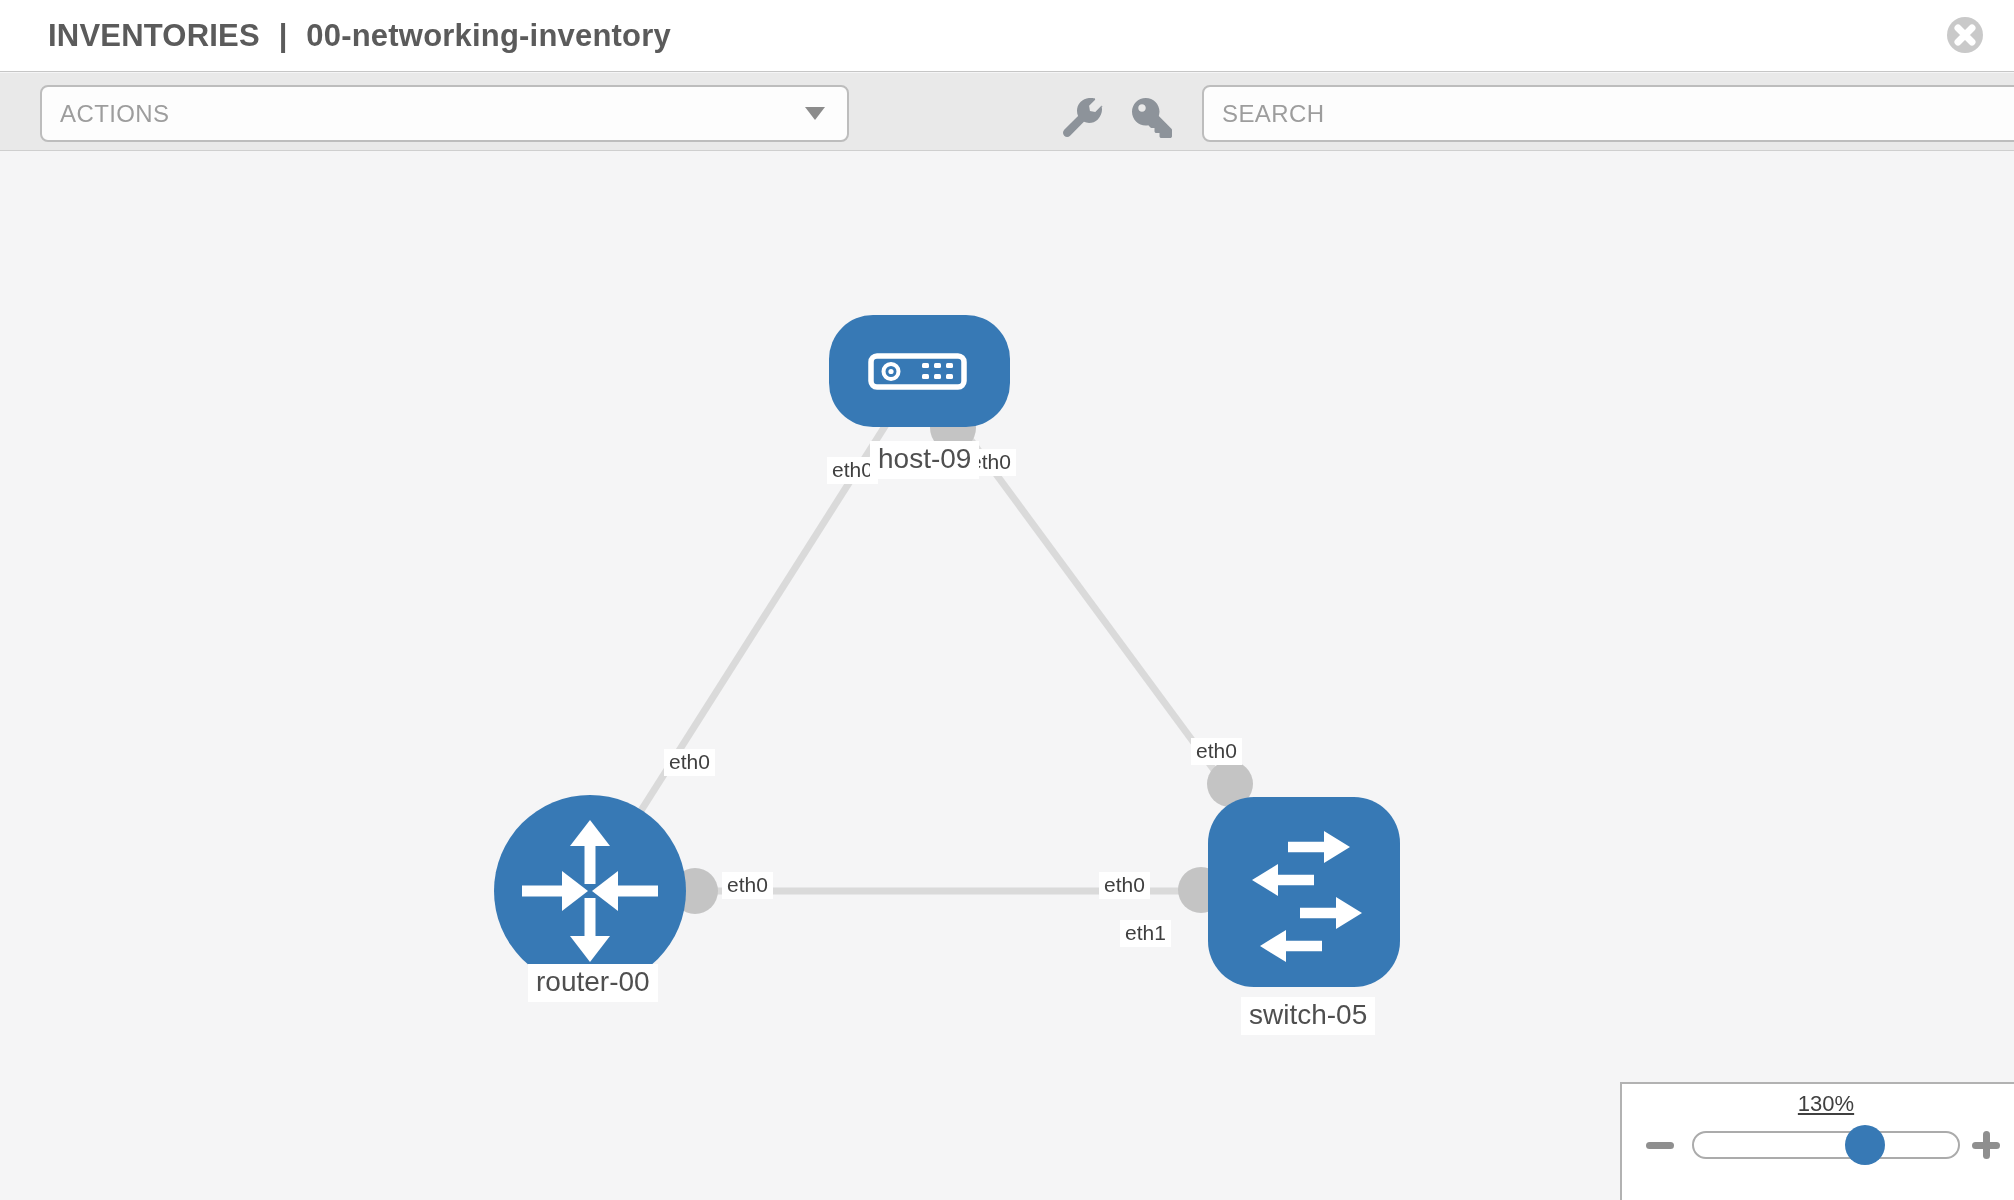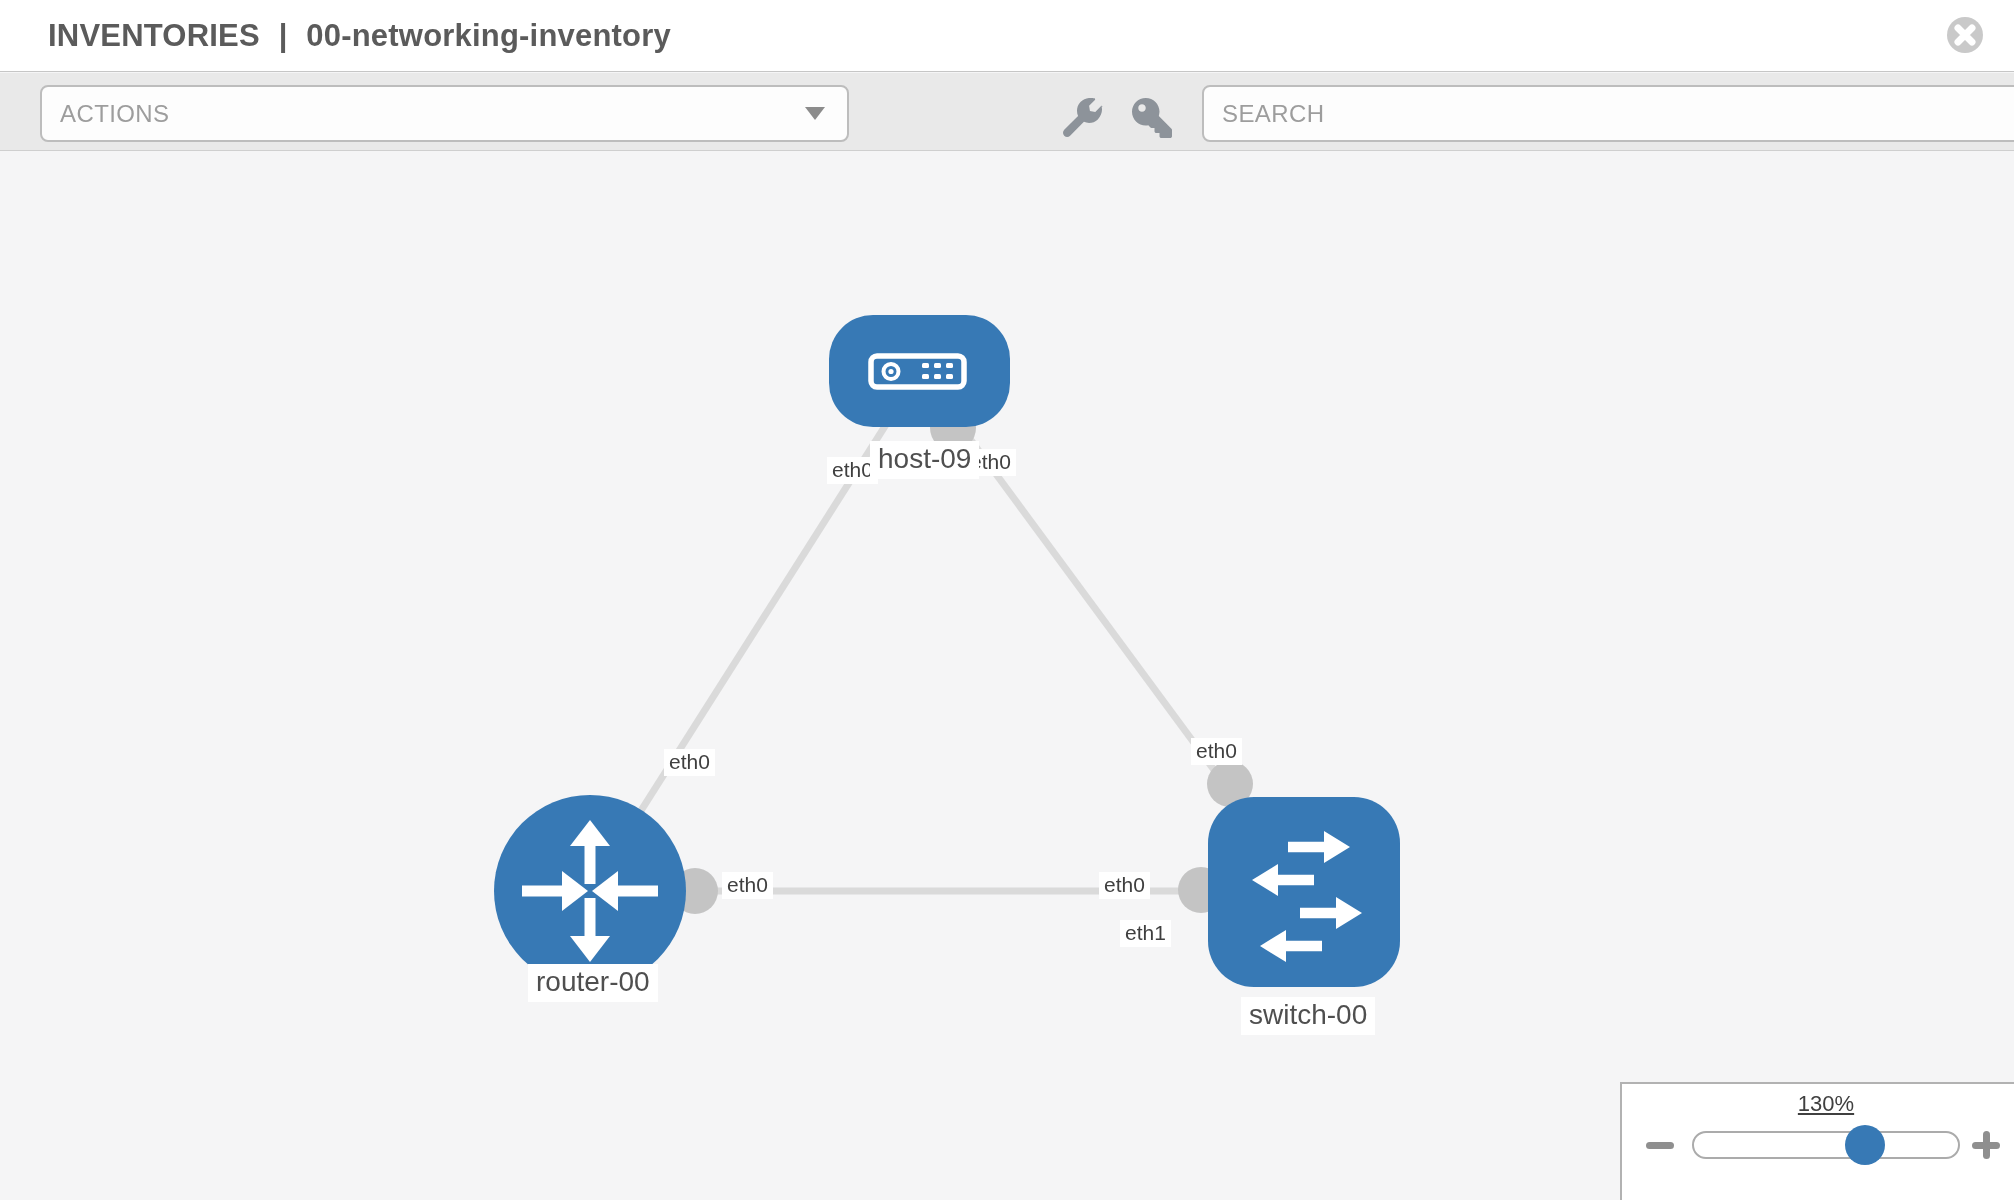--- a/index.html
+++ b/index.html
@@ -186,21 +186,21 @@
   <div class="iface-label" style="left:827px; top:305px;">eth0</div>
   <div class="iface-label" style="left:965px; top:297px;">eth0</div>
   <div class="iface-label" style="left:664px; top:597px;">eth0</div>
   <div class="iface-label" style="left:1191px; top:586px;">eth0</div>
   <div class="iface-label" style="left:722px; top:720px;">eth0</div>
   <div class="iface-label" style="left:1099px; top:720px;">eth0</div>
   <div class="iface-label" style="left:1120px; top:720px;margin-top:48px;">eth1</div>
 
   <div class="node-label" style="left:870px; top:289px;">host-09</div>
   <div class="node-label" style="left:528px; top:812px;">router-00</div>
-  <div class="node-label" style="left:1241px; top:845px;">switch-00</div>
+  <div class="node-label" style="left:1241px; top:845px;">switch-05</div>
 
   <div class="zoom-panel">
     <div class="zoom-value">130%</div>
     <button class="zoom-minus">
       <span class="bar-h"></span>
     </button>
     <div class="zoom-track"></div>
     <div class="zoom-handle"></div>
     <button class="zoom-plus">
       <span class="bar-h"></span>

